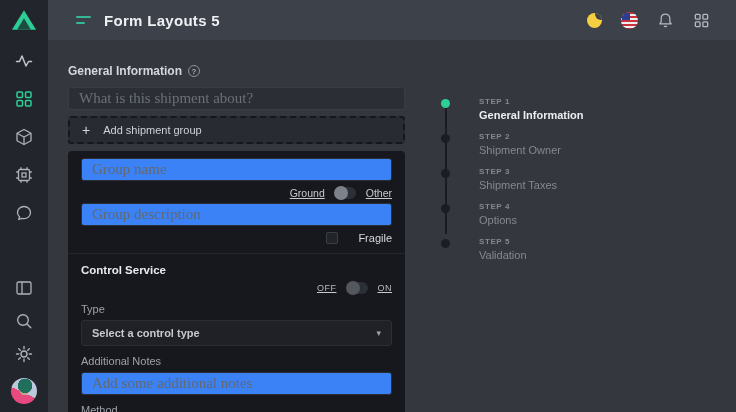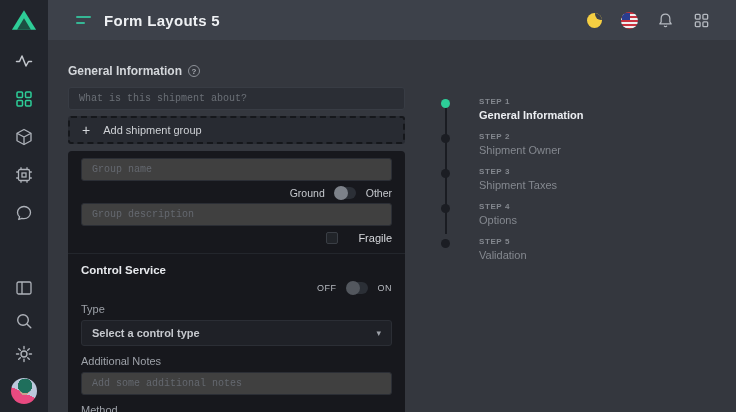--- a/index.html
+++ b/index.html
@@ -46,35 +46,35 @@
 
   
   .content { flex:1; display:flex; }
   .form-col { width:337px; margin:24px 0 0 20px; flex-shrink:0; }
   .section-title { display:flex; align-items:center; gap:6px; font-size:12px; font-weight:bold;
                    color:#d4d7db; margin-bottom:9px; }
   .help-circle { width:12px; height:12px; border:1px solid #8d9198; border-radius:50%;
                  color:#a7abb1; font-size:8px; font-weight:bold; display:flex;
                  align-items:center; justify-content:center; }
   .text-input { width:100%; height:23px; background:#2b2e35; border:1px solid #383c44;
-                border-radius:3px; color:#e8eaee; font-size:10px; padding:0 10px;
-                outline:none; font-family:Liberation Mono, monospace; }
+                border-radius:3px; color:#e8eaee; font-size:15px; padding:0 10px;
+                outline:none; font-family:Liberation Serif, serif; }
   .text-input::placeholder { color:#6b7077; }
   .dashed-btn { width:100%; height:28px; margin-top:6px; background:#282b32;
                 border:2px dashed #15171b; border-radius:3px; display:flex; align-items:center;
                 gap:13px; padding:0 12px; color:#cfd2d6; font-size:11px; cursor:pointer;
                 font-family:"Liberation Sans", sans-serif; }
   .dashed-btn .plus { font-size:14px; color:#d6d9dd; font-weight:normal; }
 
   .card { margin-top:7px; background:#17181d; border-radius:4px; padding:7px 13px 10px; }
-  .card .text-input { background:#404040; border:1px solid #2b2e35; }
+  .card .text-input { background:#3b82f6; border:1px solid #2b2e35; }
   .card .text-input::placeholder { color:#64686f; }
 
   .toggle-row { display:flex; justify-content:flex-end; align-items:center; gap:10px;
-                margin:6px 0 4px; font-size:10.5px; color:#c6c9ce; }
+                margin:6px 0 4px; font-size:10.5px; color:#c6c9ce;text-decoration:underline; }
   .toggle { width:21px; height:12px; background:#2b2f36; border-radius:7px; position:relative;
             cursor:pointer; flex-shrink:0; }
   .toggle .knob { position:absolute; left:-1px; top:-1px; width:14px; height:14px;
                   border-radius:50%; background:#7d828a; }
   .toggle.dark .knob { background:#53575e; }
   .onoff { font-size:9px; letter-spacing:.5px; color:#b7bac0; }
 
   .checkbox-row { display:flex; justify-content:flex-end; align-items:center; gap:20px;
                   margin:6px 0 2px; font-size:11px; color:#d6d8dc; }
   .checkbox { width:12px; height:12px; background:#212429; border:1px solid #3a3e45;

